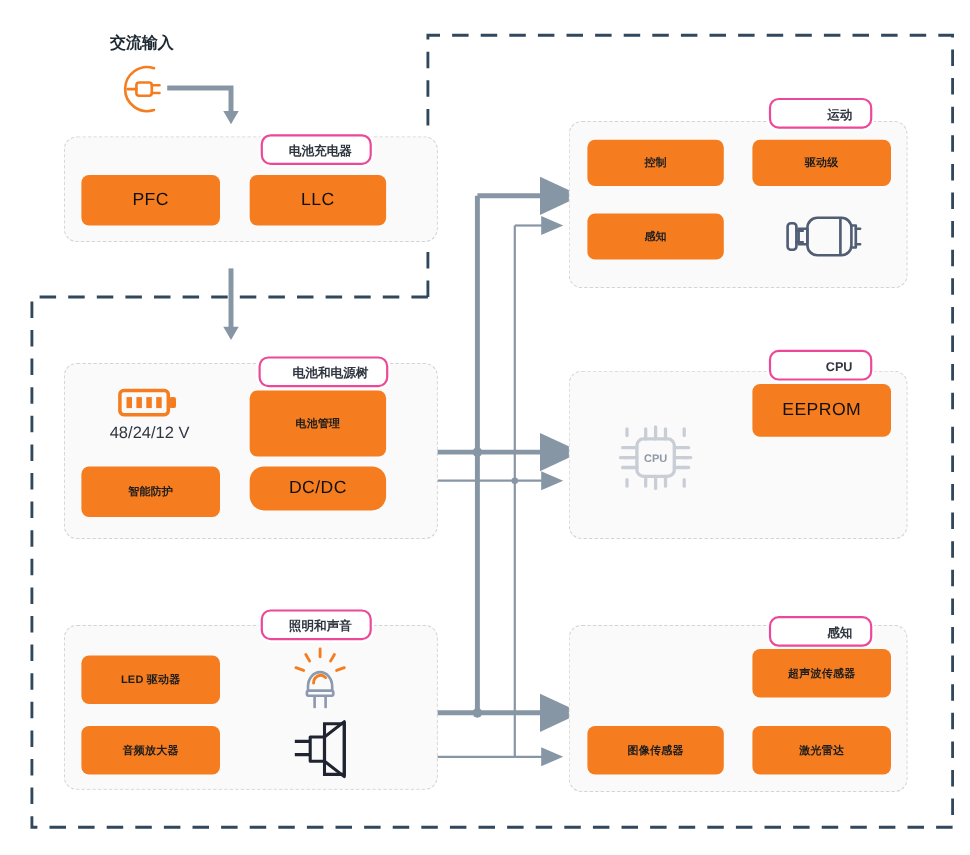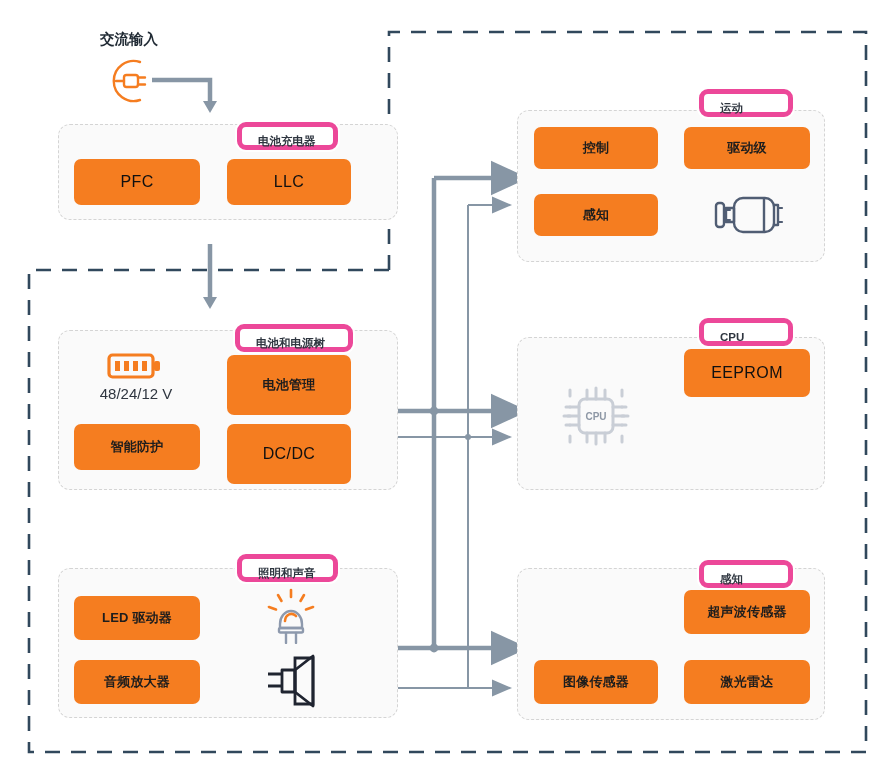--- a/index.html
+++ b/index.html
@@ -20,39 +20,39 @@
   .panel{
     position:absolute;
     background:#fafafa;
     border:1.4px dashed #d4d4d4;
     border-radius:12px;
     box-sizing:border-box;
   }
   .panel-label{
     position:absolute;
     background:#ffffff;
-    border:5px solid #ec4899;
+    border:2px solid #ec4899;
     border-radius:9px;
     height:28px;
     line-height:28px;
     padding:0 16px;
     font-size:11.5px;
     color:#2f3640;
     font-weight:700;
     white-space:nowrap;
-    text-align:left;
+    text-align:right;
     box-sizing:border-box;
     box-shadow:0 0 0 2px #ffffff;
   }
   .blk{
     position:absolute;
     background:#f57d20;
     border-radius:7px;
     color:#1d1d1d;
-    font-size:13px;
+    font-size:10px;
     font-weight:700;
     display:flex;
     align-items:center;
     justify-content:center;
     box-sizing:border-box;
     letter-spacing:.2px;
   }
   .blk.latin{font-weight:400;font-size:16px;color:#101010;letter-spacing:.4px;}
 
   .icon-wrap{position:absolute;display:flex;align-items:center;justify-content:center;}
@@ -173,21 +173,21 @@
       <rect x="10" y="10" width="5" height="10" fill="#f57d20"></rect>
       <rect x="19" y="10" width="5" height="10" fill="#f57d20"></rect>
       <rect x="28" y="10" width="5" height="10" fill="#f57d20"></rect>
       <rect x="37" y="10" width="5" height="10" fill="#f57d20"></rect>
       <rect x="49" y="10" width="6" height="10" rx="2" fill="#f57d20"></rect>
     </svg>
   </div>
   <div class="cap" style="left:76px;top:385px;width:120px;">48/24/12 V</div>
   <div class="blk" style="left:227px;top:355px;width:124px;height:60px;">电池管理</div>
   <div class="blk" style="left:74px;top:424px;width:126px;height:46px;">智能防护</div>
-  <div class="blk latin" style="left:227px;top:424px;width:124px;height:60px;">DC/DC</div>
+  <div class="blk latin" style="left:227px;top:424px;width:124px;height:40px;border-radius:13px;">DC/DC</div>
 
   <div class="panel" style="left:517px;top:337px;width:308px;height:153px;"></div>
   <div class="panel-label" style="left:699px;top:318px;width:94px;">CPU</div>
   <div class="icon-wrap" style="left:558px;top:378px;width:76px;height:76px;">
     <svg width="76" height="76" viewBox="0 0 76 76">
       <rect x="21" y="21" width="34" height="34" rx="6" fill="none" stroke="#c9ced6" stroke-width="3"></rect>
       <g stroke="#c9ced6" stroke-width="3" stroke-linecap="round" fill="none">
         <path d="M29,21 L29,12 M38,21 L38,10 M47,21 L47,12"></path>
         <path d="M29,55 L29,64 M38,55 L38,66 M47,55 L47,64"></path>
         <path d="M21,29 L12,29 M21,38 L10,38 M21,47 L12,47"></path>

